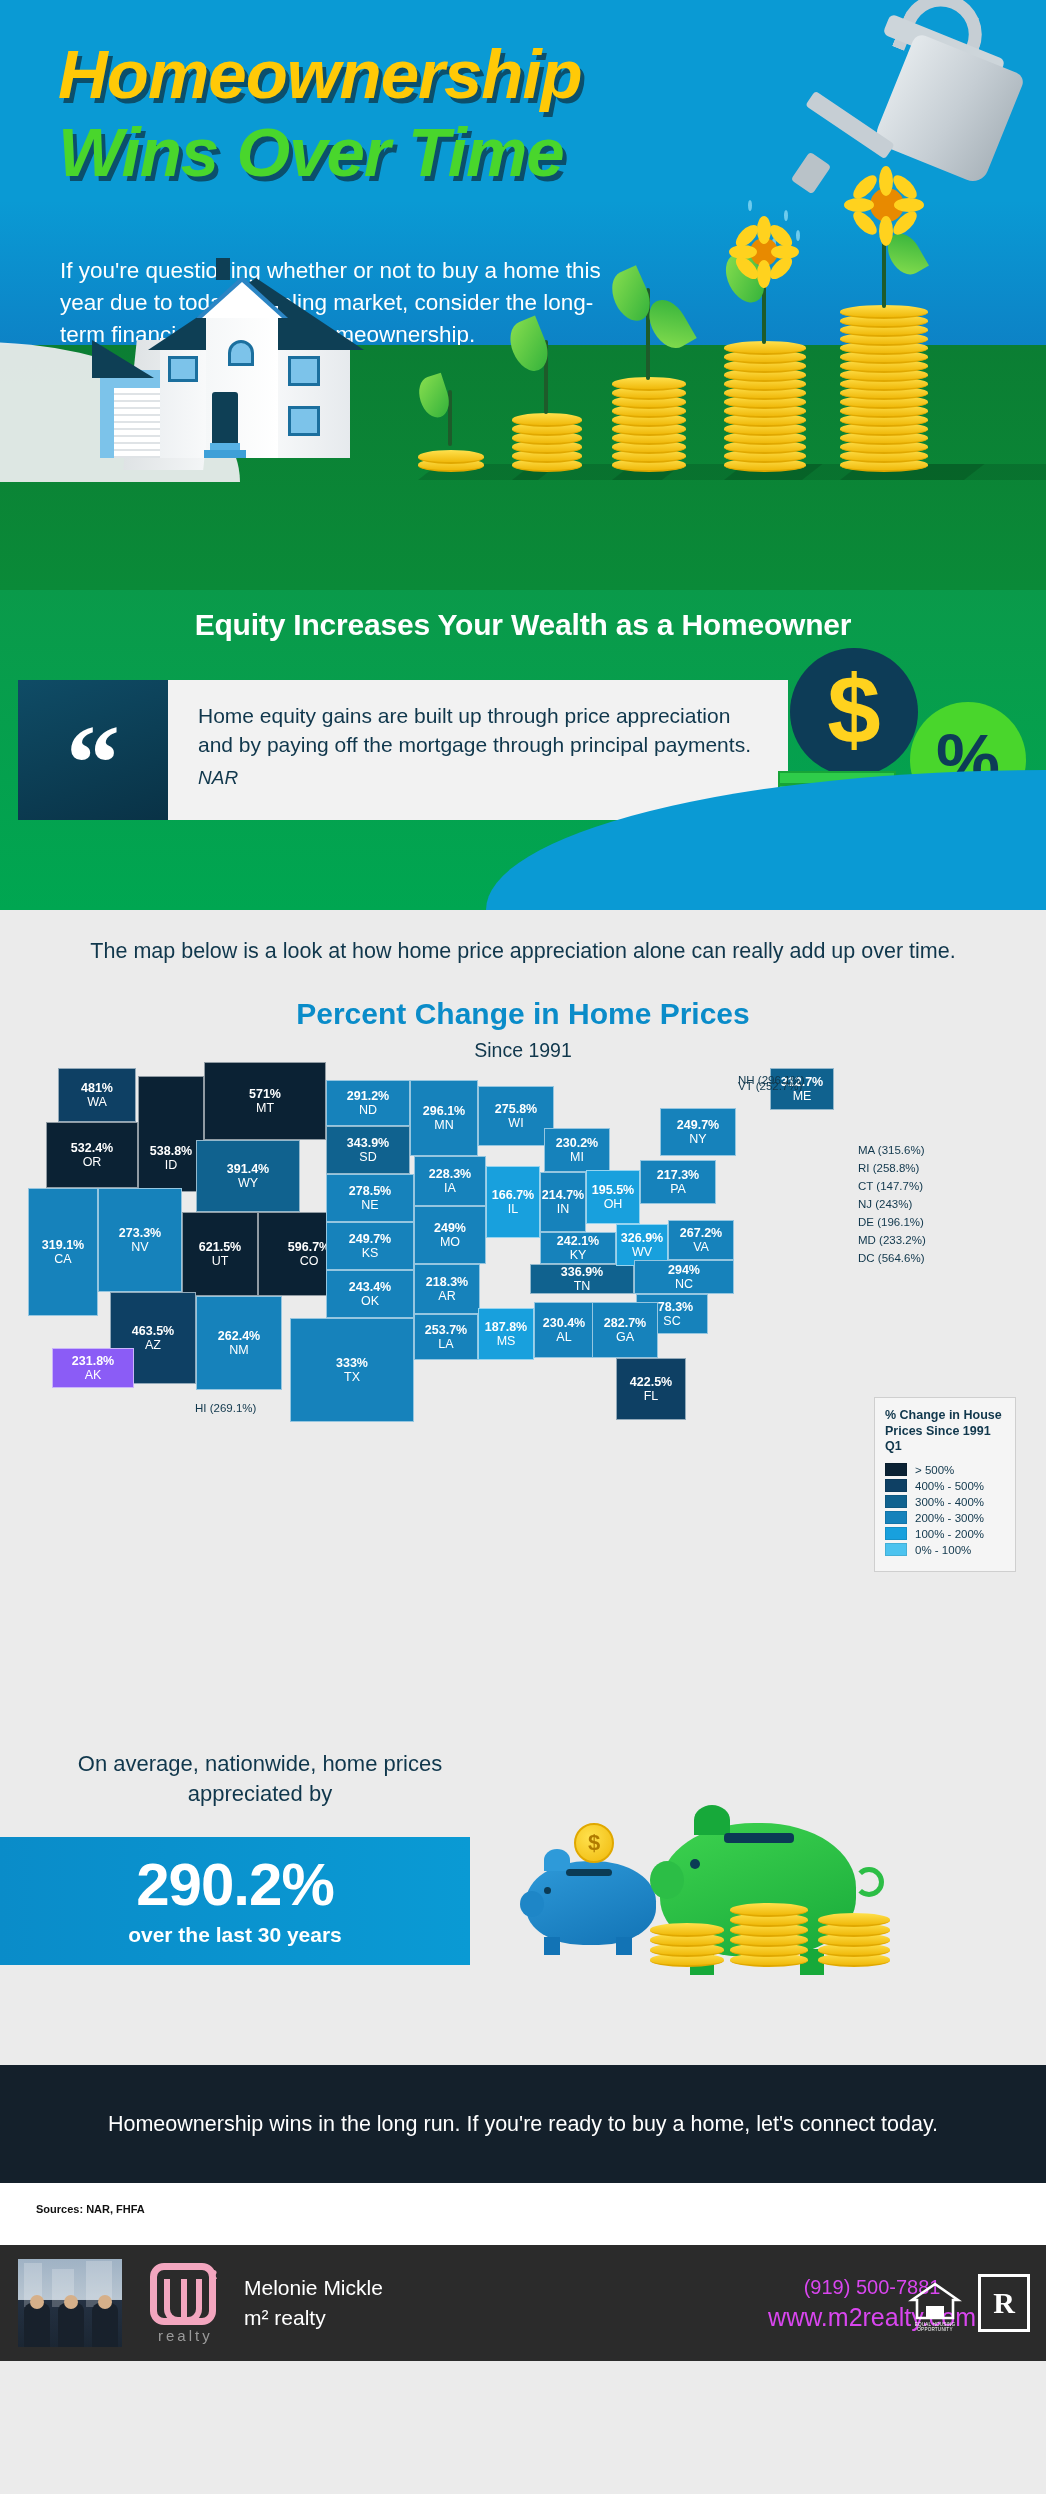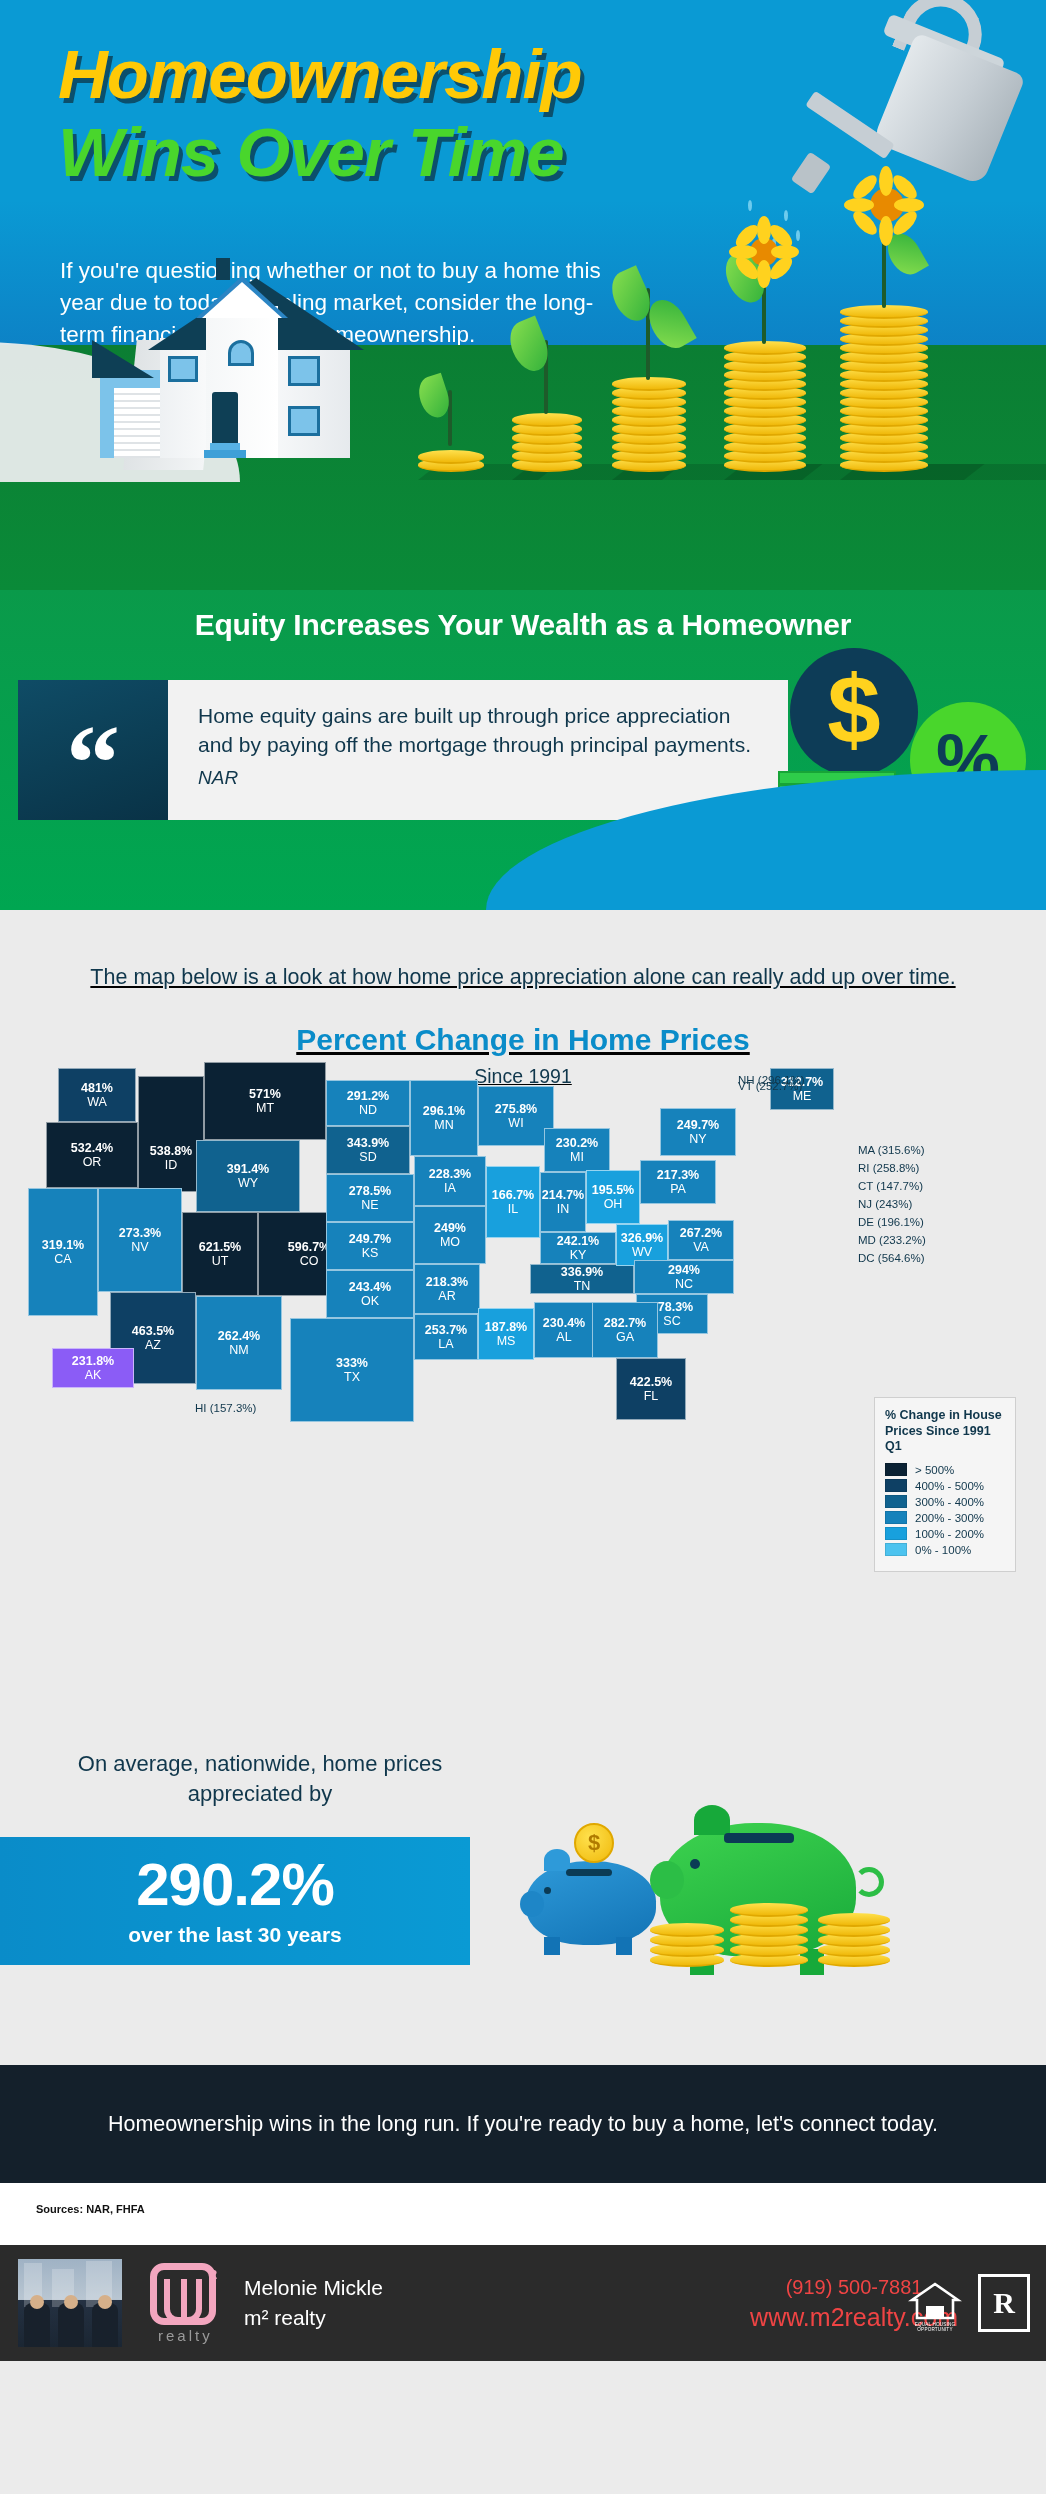--- a/index.html
+++ b/index.html
@@ -176,21 +176,21 @@
   .cash {
     position:absolute; right: 150px; top: 178px; width: 118px; height: 56px;
   }
   .cash-bill { position:absolute; left:0; width:100%; height:14px; background:#2ecc4a; border:2px solid #17a437;}
   .blue-swoosh {
     position:absolute; right: 0; bottom: 0; width: 560px; height: 140px;
     background: #0a9ad4; border-radius: 100% 0 0 0;
   }
 
   
-  .map-sec { position: relative; width: 100%; background: #ebebeb; padding-top: 52px; height: 815px; text-decoration: underline; }
+  .map-sec { position: relative; width: 100%; background: #ebebeb; padding-top: 26px; height: 815px; }
   .map-intro { text-align:center; font-size: 21.5px; color:#10374c; line-height:1.42; }
   .map-title { text-align:center; font-size: 30px; font-weight:bold; color:#0a8cc9; margin-top: 30px; }
   .map-since { text-align:center; font-size: 19.5px; color:#10374c; margin-top: 8px; }
 
   .usmap { position:absolute; left: 0; top: 130px; width: 1046px; height: 590px; }
   .state {
     position:absolute;
     border: 1px solid rgba(255,255,255,.55);
     display:flex; flex-direction:column; align-items:center; justify-content:center;
     color:#fff; text-align:center; line-height:1.12;
@@ -262,21 +262,21 @@
   .m2-inner {
     position:absolute; left: 20px; top: 22px; width: 38px; height: 44px;
     border: 6px solid #f3a6bf; border-top: none; border-radius: 0 0 14px 14px;
   }
   .m2-bar { position:absolute; left:37px; top:22px; width:6px; height:46px; background:#f3a6bf;}
   .m2-sup { position:absolute; left: 66px; top: 10px; font-size: 13px; color:#f3a6bf; font-weight:bold;}
   .m2-realty { position:absolute; left: 14px; top: 70px; font-size: 15px; color:#9a9a9a; letter-spacing: 3px;}
   .agent { margin-left: 16px; color:#fff; flex: 0 0 auto;}
   .agent-name { font-size: 21px; line-height: 1.45; }
   .agent-co { font-size: 21px; line-height: 1.45; }
-  .contact { margin-left: auto; margin-right: 88px; text-align:center; color:#ef4444;}
+  .contact { margin-left: auto; margin-right: 70px; text-align:center; color:#d946ef;}
   .phone { font-size: 20px; line-height:1.4; }
   .website { font-size: 25px; line-height:1.3; }
   .badges { position:absolute; right: 16px; top: 50%; transform: translateY(-50%); display:flex; gap: 16px; align-items:center;}
   .eho { width: 54px; height: 54px; position:relative;}
   .realtor-badge { width: 52px; height: 58px; border: 3px solid #fff; display:flex; align-items:center; justify-content:center;}
   .realtor-R { color:#fff; font-size: 30px; font-weight: bold; font-family:"Liberation Serif",serif;}
   .eho-label { position:absolute; bottom:-2px; left:0; right:0; text-align:center; font-size:4.6px; color:#fff; letter-spacing:.2px;}
 </style>
 </head>
 <body>
@@ -631,21 +631,21 @@
 
       <div class="callout" style="left:738px; top:34px;">NH (296.1%)</div>
       <div class="callout" style="left:738px; top:40px;">VT (252.7%)</div>
       <div class="callout" style="left:858px; top:104px;">MA (315.6%)</div>
       <div class="callout" style="left:858px; top:122px;">RI (258.8%)</div>
       <div class="callout" style="left:858px; top:140px;">CT (147.7%)</div>
       <div class="callout" style="left:858px; top:158px;">NJ (243%)</div>
       <div class="callout" style="left:858px; top:176px;">DE (196.1%)</div>
       <div class="callout" style="left:858px; top:194px;">MD (233.2%)</div>
       <div class="callout" style="left:858px; top:212px;">DC (564.6%)</div>
-      <div class="callout" style="left:195px; top:362px;">HI (157.3%)</div>
+      <div class="callout" style="left:195px; top:362px;">HI (269.1%)</div>
 
       <div class="legend">
         <div class="legend-title">% Change in House Prices Since 1991 Q1</div>
         <div class="legend-row">
           <span class="legend-sw" style="background:#0b2234;"></span>
           <span class="legend-lab">&gt; 500%</span>
         </div>
         <div class="legend-row">
           <span class="legend-sw" style="background:#0e4064;"></span>
           <span class="legend-lab">400% - 500%</span>

